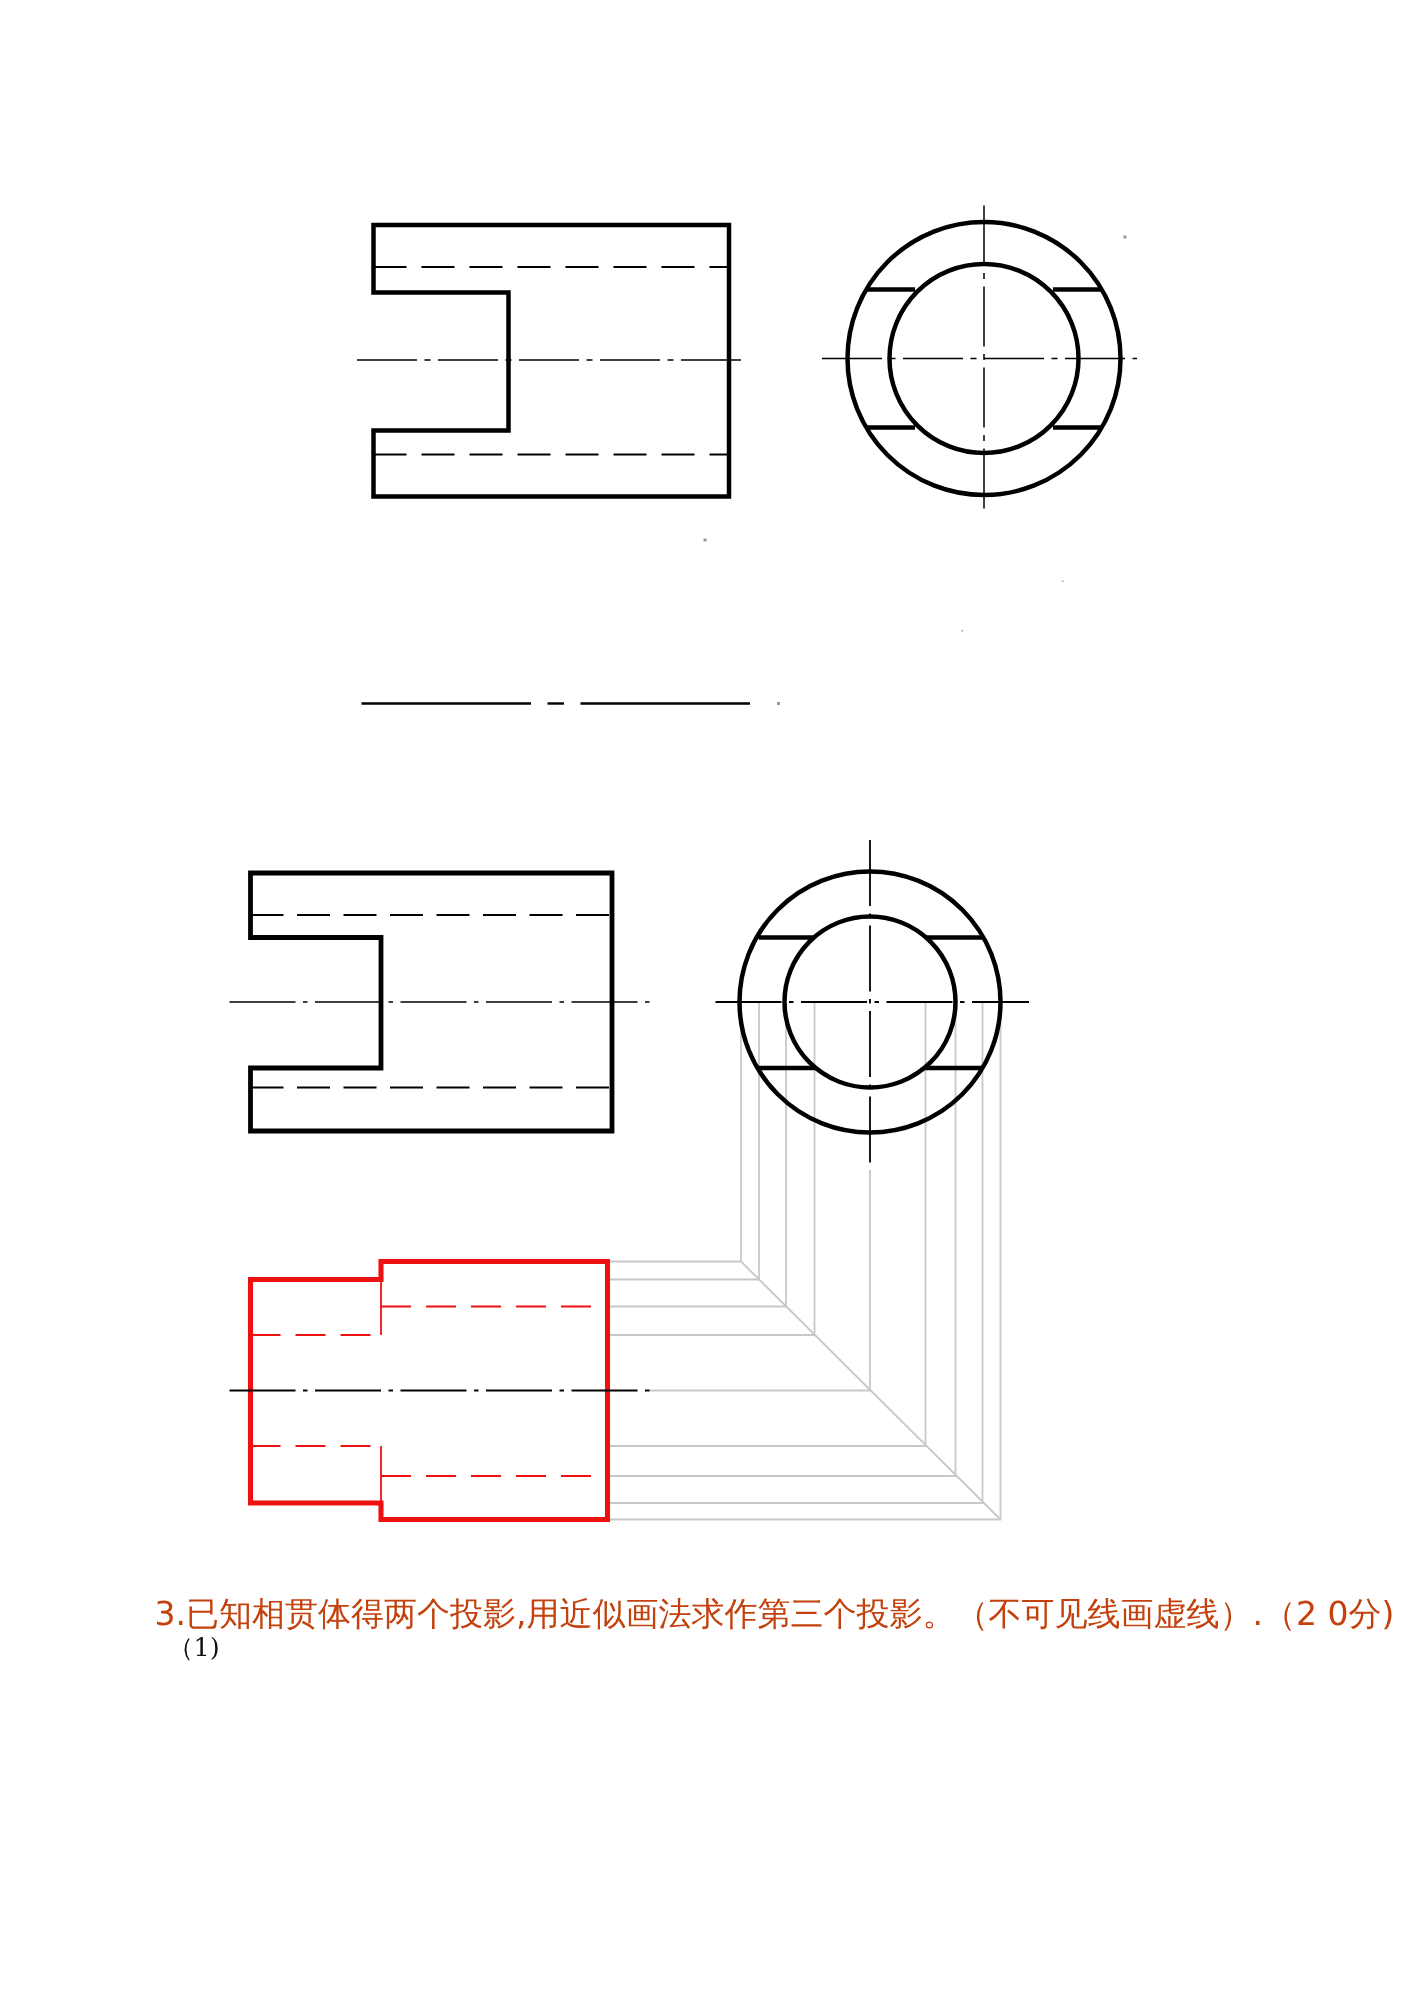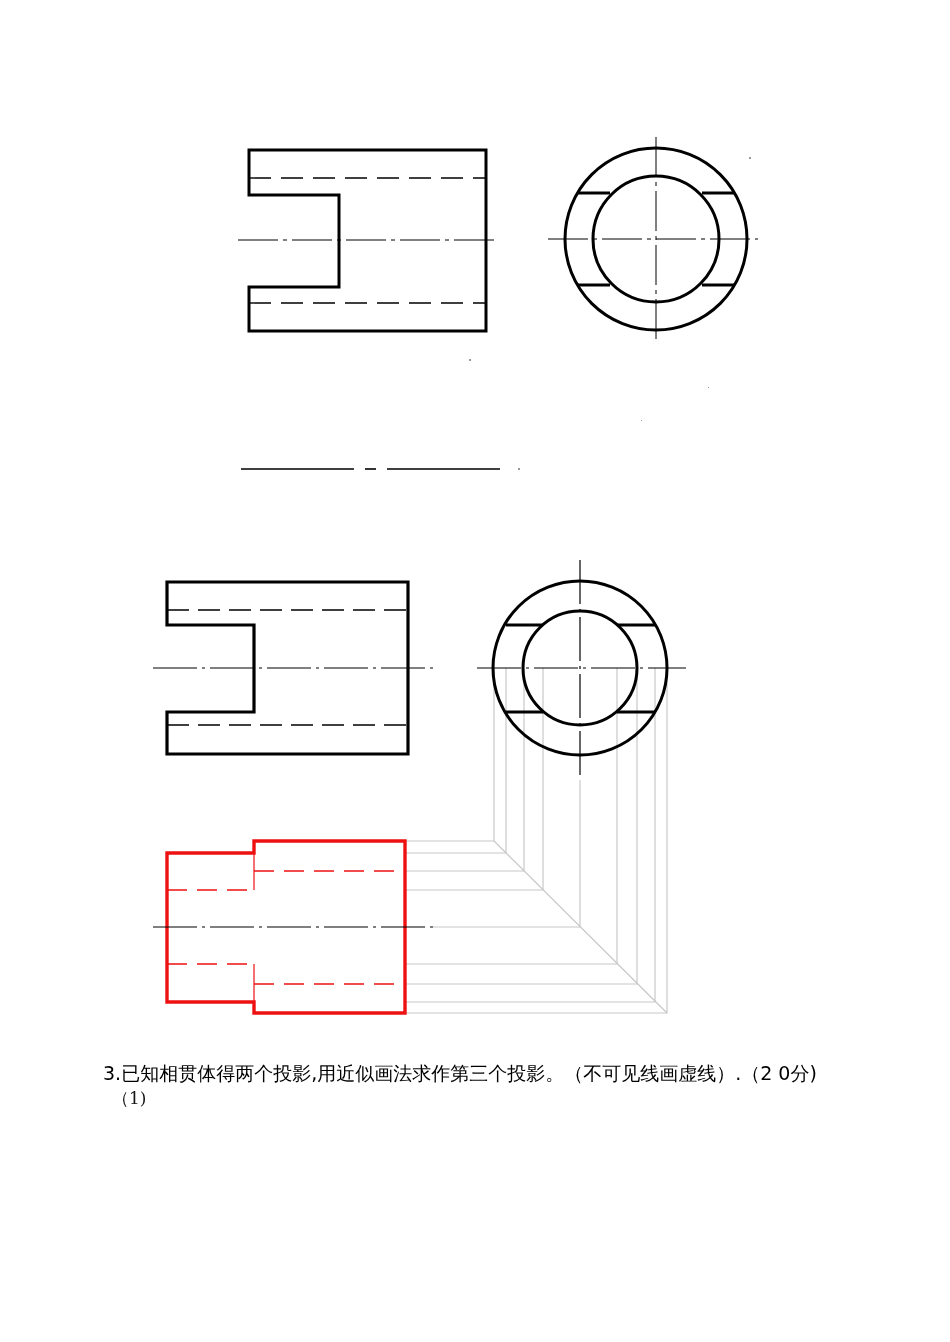--- a/index.html
+++ b/index.html
@@ -1,19 +1,19 @@
 <!DOCTYPE html>
 <html><head>
 <meta charset="utf-8">
 <style>
   html, body { margin: 0; padding: 0; background: #ffffff; }
   body { width: 950px; height: 1342px; position: relative; overflow: hidden; font-family: "DejaVu Sans", sans-serif; }
   #page { position: absolute; left: 0; top: 0; width: 950px; height: 1342px; }
   svg.drawing { position: absolute; left: 0; top: 0; }
-  .question-line { position: absolute; left: 103px; top: 1061px; font-size: 19px; color: #000000; white-space: nowrap; letter-spacing: 0px; }
+  .question-line { position: absolute; left: 103px; top: 1061px; font-size: 22px; color: #c2410c; white-space: nowrap; letter-spacing: 0px; }
   .sub-label { position: absolute; left: 112px; top: 1087px; font-size: 17px; color: #111; font-family: "DejaVu Serif", serif; }
 </style>
 </head>
 <body>
 
 <div id="page">
 
   <svg class="drawing" width="950" height="1342" viewBox="0 0 950 1342">
 
     <g fill="none" stroke="#000">

